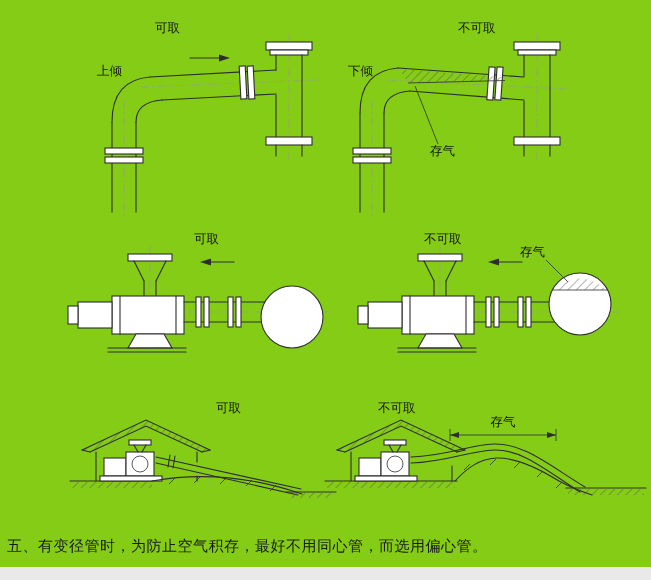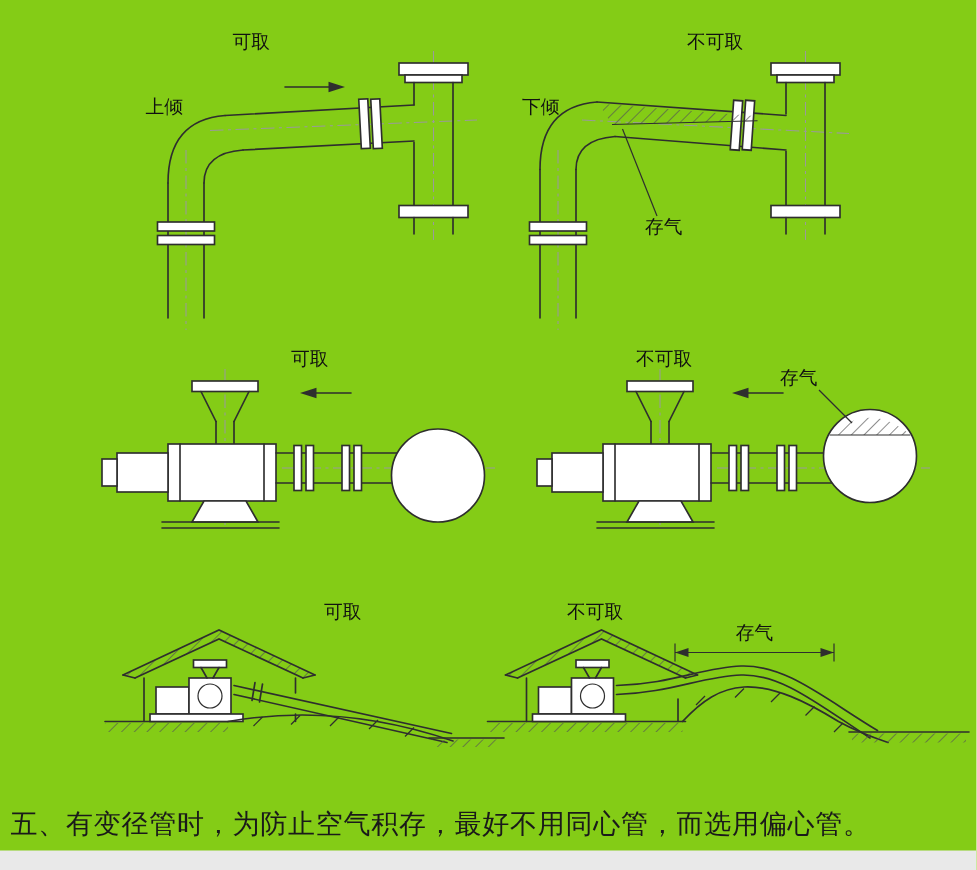--- a/index.html
+++ b/index.html
@@ -4,21 +4,21 @@
 <style>
   * { margin:0; padding:0; box-sizing:border-box; }
   html,body { background:#fff; }
   .page {
     position:relative; width:651px; height:580px; background:#84cc16;
     overflow:hidden; font-family:"Liberation Sans","DejaVu Sans",sans-serif;
   }
   svg { position:absolute; left:0; top:0; }
   svg text { font-family:"Liberation Sans","DejaVu Sans",sans-serif; font-size:12.5px; fill:#111; }
   .caption {
-    position:absolute; left:7px; top:537px; font-size:18px; color:#1a1a1a;
+    position:absolute; left:7px; top:537px; font-size:15px; color:#1a1a1a;
     letter-spacing:.5px; white-space:nowrap;
   }
   .bottom-strip { position:absolute; left:0; bottom:0; width:651px; height:13px; background:#e9e9e9; }
   .line  { stroke:#2e2e2e; stroke-width:1.1; fill:none; stroke-linecap:round; }
   .thin  { stroke:#2e2e2e; stroke-width:.8; fill:none; }
   .cl    { stroke:#9a9a9a; stroke-width:.7; fill:none; stroke-dasharray:9 3 2 3; }
   .shape { stroke:#2e2e2e; stroke-width:1.1; fill:#fff; }
   .hatchfill { fill:url(#hatch); stroke:none; }
   .arrowhead { fill:#2e2e2e; stroke:none; }
 </style>

